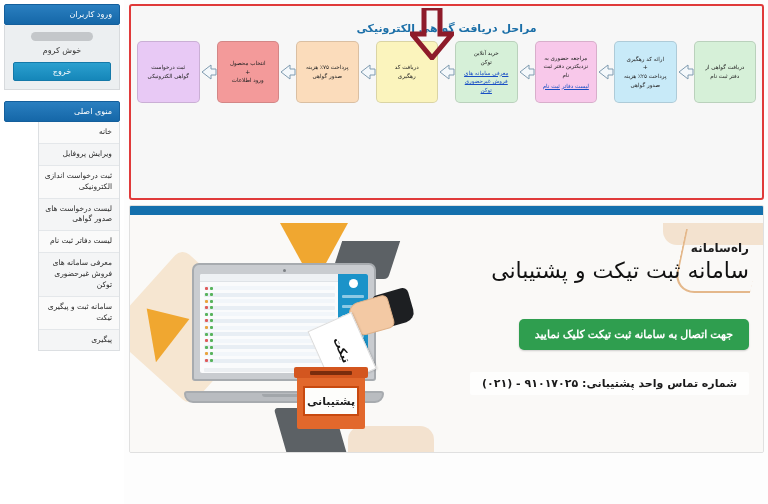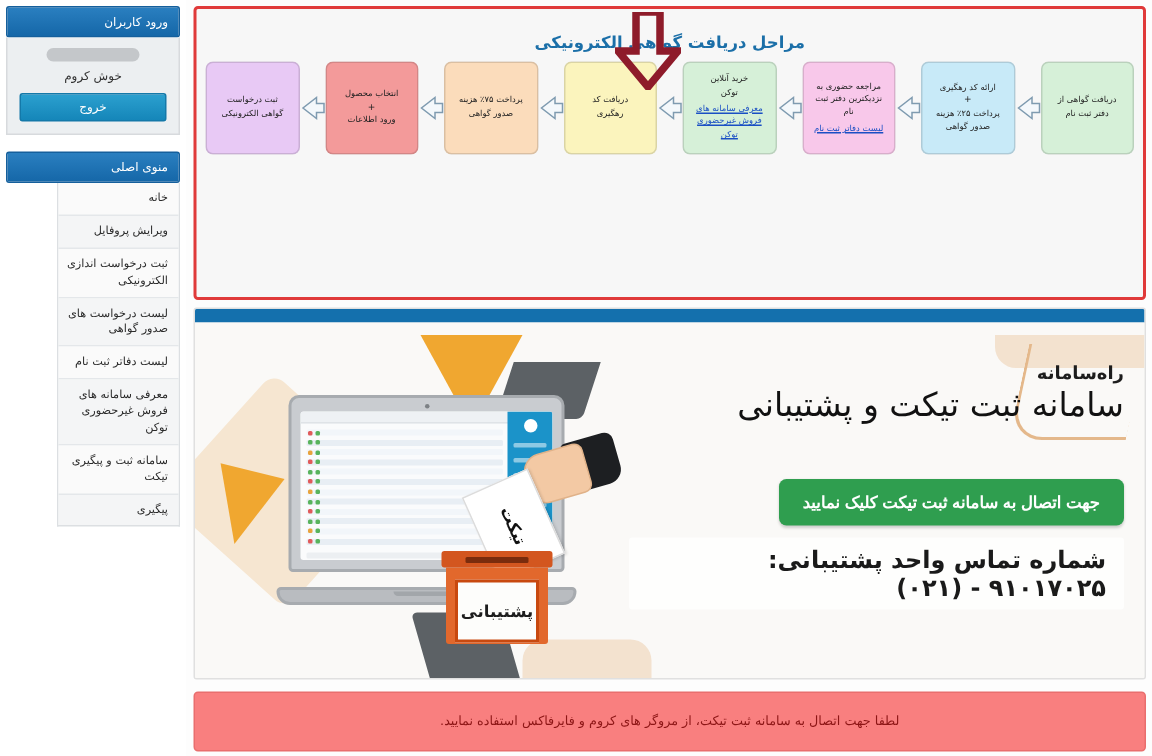--- a/index.html
+++ b/index.html
@@ -201,21 +201,21 @@
   .app-row { height:4px; background:#e8eef4; margin-bottom:2.6px; border-radius:1px; position:relative;}
   .app-row:nth-child(odd){ background:#f2f6fa; }
   .app-row .dot { position:absolute; left:1px; top:0.5px; width:3px;height:3px;border-radius:1px;}
   .app-row .dot2 { position:absolute; left:6px; top:0.5px; width:3px;height:3px;border-radius:1px;background:#58b35c;}
   .app-foot { position:absolute; bottom:1px; left:4px; right:33px; height:4px; background:#eceff2; border-radius:1px;}
   
   .ballot { position:absolute; top: 104px; left: 110px; width: 74px; height: 62px; }
   .bx-lid { position:absolute; top:0; left:0; width:74px; height:11px; background:#d3561f; border-radius:2px; }
   .bx-slot { position:absolute; top:3.5px; left:16px; width:42px; height:4px; background:#7a2c0d; border-radius:1px;}
   .bx-body { position:absolute; top:11px; left:3px; width:68px; height:51px; background:#e2682c; border-radius:0 0 2px 2px; }
-  .bx-label { position:absolute; top:19px; left:9px; width:56px; height:42px; background:#fdfdfb; border:2px solid #c8490f; display:flex; align-items:center; justify-content:center; font-size:11px; font-weight:bold; color:#1d1d1d; }
+  .bx-label { position:absolute; top:19px; left:9px; width:56px; height:30px; background:#fdfdfb; border:2px solid #c8490f; display:flex; align-items:center; justify-content:center; font-size:11px; font-weight:bold; color:#1d1d1d; }
   
   .env { position:absolute; top: 56px; left: 134px; width: 48px; height: 62px; background:#ffffff; border:1px solid #dcdcdc; transform: rotate(-24deg); box-shadow: 1px 1px 2px rgba(0,0,0,.14); }
   .env-txt { position:absolute; inset:0; display:flex; align-items:center; justify-content:center; font-size:11px; font-weight:bold; color:#111; transform: rotate(90deg);}
   .hand { position:absolute; top: 36px; left: 166px; width: 42px; height: 34px; background:#f3c9a4; border-radius: 12px 6px 6px 12px; transform: rotate(-16deg); border:1px solid #e0b289;}
   .sleeve { position:absolute; top: 28px; left: 192px; width: 36px; height: 34px; background:#1d1f22; border-radius: 4px 6px 10px 4px; transform: rotate(-16deg);}
 
   
   .banner-text {
     position: absolute;
     top: 26px;
@@ -234,24 +234,24 @@
     font-size:11px;
     font-weight:bold;
     padding: 9px 16px;
     border-radius: 5px;
     border: none;
     cursor: pointer;
     box-shadow: 0 1px 2px rgba(0,0,0,.18);
   }
   .phone-bar {
     display:inline-block;
-    margin-top: 8px;
+    margin-top: 22px;
     background: rgba(255,255,255,.72);
     color:#1a1a1a;
-    font-size:16px;
+    font-size:11px;
     font-weight:bold;
     padding: 5px 12px;
     border-radius: 2px;
   }
 
   
   .notice {
     margin-top: 3px;
     background: #f97f7f;
     border: 1px solid #e96e6e;
@@ -488,16 +488,15 @@
         <div class="banner-text">
           <div class="bt-small">راه‌سامانه</div>
           <div class="bt-big">سامانه ثبت تیکت و پشتیبانی</div>
           <button class="cta-btn">جهت اتصال به سامانه ثبت تیکت کلیک نمایید</button>
           <div class="phone-bar">شماره تماس واحد پشتیبانی: ۹۱۰۱۷۰۲۵ - (۰۲۱)</div>
         </div>
 
       </div>
     </section>
 
-    <div class="notice">لطفا جهت اتصال به سامانه ثبت تیکت، از مروگر های کروم و فایرفاکس استفاده نمایید.</div>
 
   </main>
 </div>
 
 </body></html>

